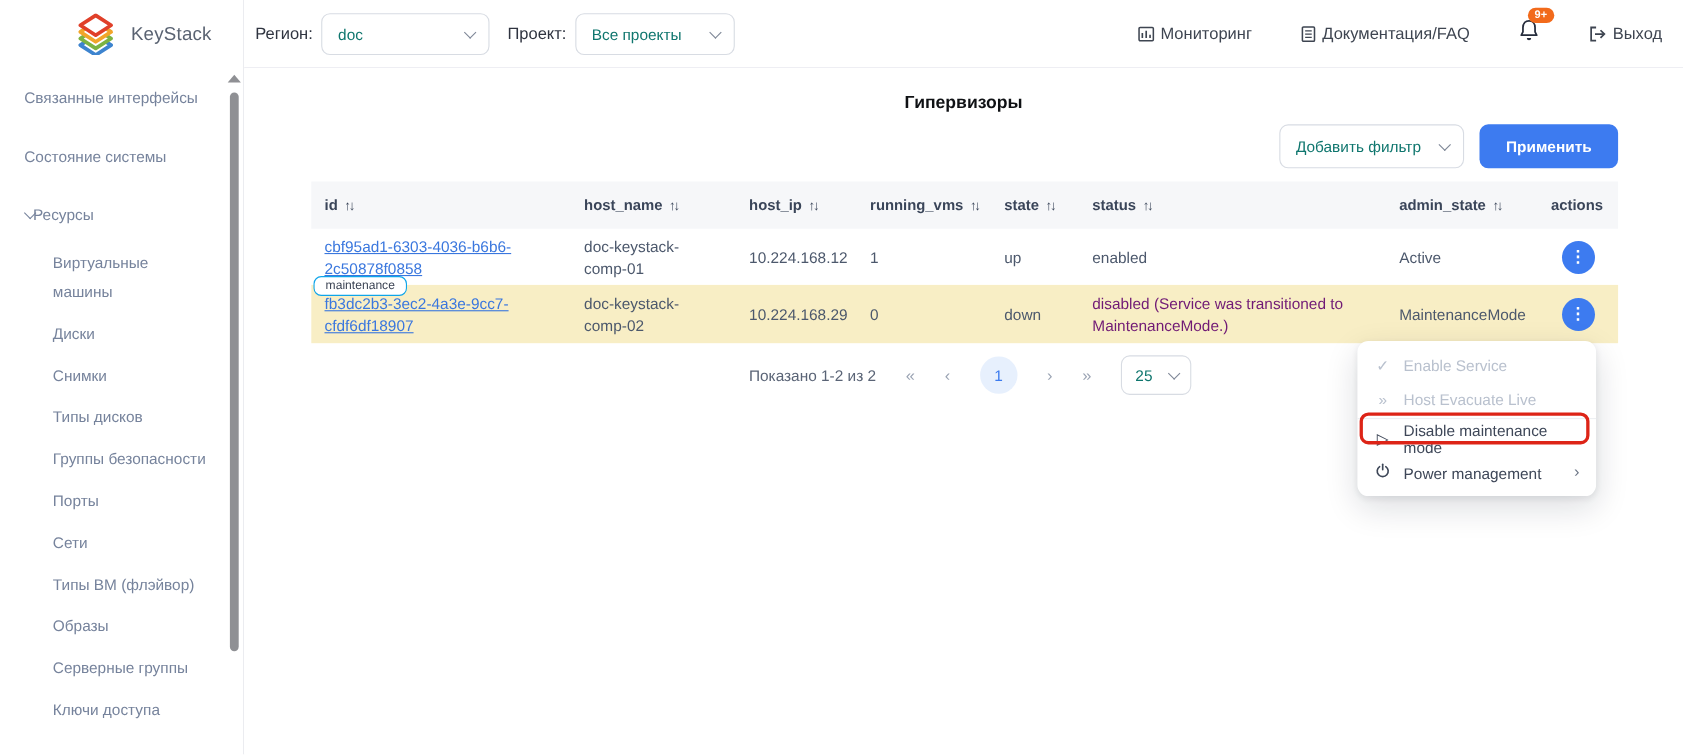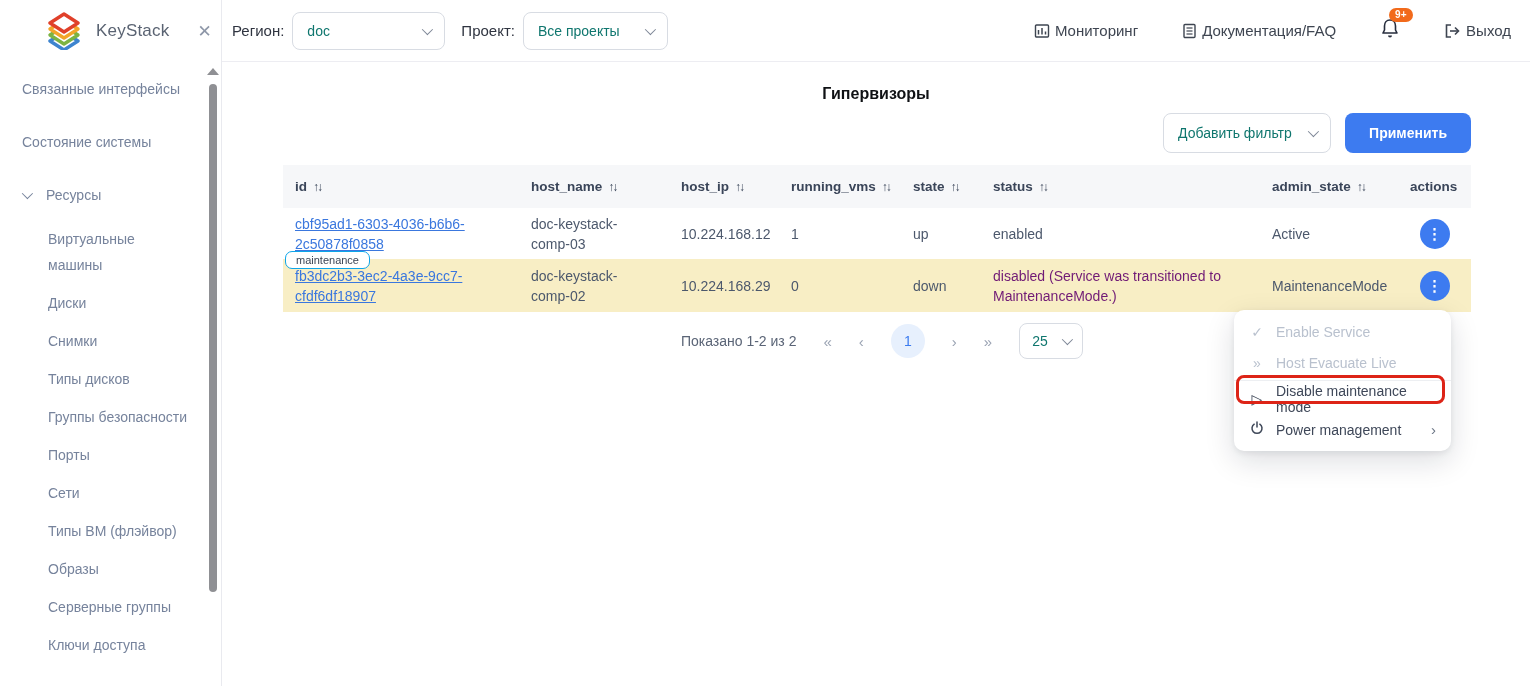--- a/index.html
+++ b/index.html
@@ -2,27 +2,27 @@
 <html><head>
 <meta charset="utf-8">
 <style>
   * { margin:0; padding:0; box-sizing:border-box; }
   html,body { width:1530px; height:686px; overflow:hidden; }
   body { font-family:"Liberation Sans", sans-serif; background:#fff; color:#4c586c; }
   #app { position:relative; width:1530px; height:686px; background:#fff; }
 
   
   .sidebar { position:absolute; left:0; top:0; width:222px; height:686px; background:#fff; border-right:1px solid #e9eaef; }
-  .brand { display:flex; align-items:center; height:62px; padding-left:46px; }
+  .brand { display:flex; align-items:center; height:62px; padding-left:69px; }
   .brand-logo { width:36px; height:38px; flex:0 0 auto; }
   .brand-name { font-size:17px; color:#5a6372; margin-left:14px; letter-spacing:.2px; }
   .brand-close { margin-left:28px; font-size:17px; color:#8e97a8; cursor:pointer; line-height:1; }
   .nav { padding:14px 0 0 22px; font-size:14px; color:#76839c; }
   .nav-item { line-height:26px; margin-bottom:27px; cursor:pointer; }
-  .nav-group-header { display:flex; align-items:center; gap:16px; line-height:26px; margin-bottom:18px; cursor:pointer; }
+  .nav-group-header { display:flex; align-items:center; gap:0; line-height:26px; margin-bottom:18px; cursor:pointer; }
   .nav-children { padding-left:26px; }
   .nav-child { line-height:26px; margin-bottom:12px; max-width:140px; cursor:pointer; }
   .chev { display:inline-block; width:8px; height:8px; border-right:1.6px solid #76839c; border-bottom:1.6px solid #76839c; transform:rotate(45deg) translateY(-2px); }
   .sb-scroll-arrow { position:absolute; left:207px; top:68px; width:0; height:0; border-left:6px solid transparent; border-right:6px solid transparent; border-bottom:7px solid #8f9094; }
   .sb-scroll-thumb { position:absolute; left:209px; top:84px; width:8px; height:508px; background:#8f9094; border-radius:4px; }
 
   
   .topbar { position:absolute; left:222px; top:0; width:1308px; height:62px; background:#fff; border-bottom:1px solid #ededf2; display:flex; align-items:center; padding:0 19px 0 10px; }
   .tb-label { font-size:15px; color:#2f3440; margin-right:8px; }
   .select { display:flex; align-items:center; justify-content:space-between; height:38px; border:1px solid #d8dce3; border-radius:8px; background:#fff; color:#0f766e; font-size:14px; padding:0 14px; cursor:pointer; }
@@ -202,21 +202,21 @@
             <span>admin_state</span>
             <span class="sort">↑↓</span>
           </div>
         <div class="th">
             <span>actions</span>
           </div>
       </div>
 
       <div class="trow tr1">
         <div class="td td-id"><a>cbf95ad1-6303-4036-b6b6-2c50878f0858</a></div>
-        <div class="td td-host">doc-keystack-comp-03</div>
+        <div class="td td-host">doc-keystack-comp-01</div>
         <div class="td">10.224.168.12</div>
         <div class="td">1</div>
         <div class="td">up</div>
         <div class="td">enabled</div>
         <div class="td">Active</div>
         <div class="td td-actions">
           <button class="dots-btn">⋮</button>
         </div>
       </div>
 

